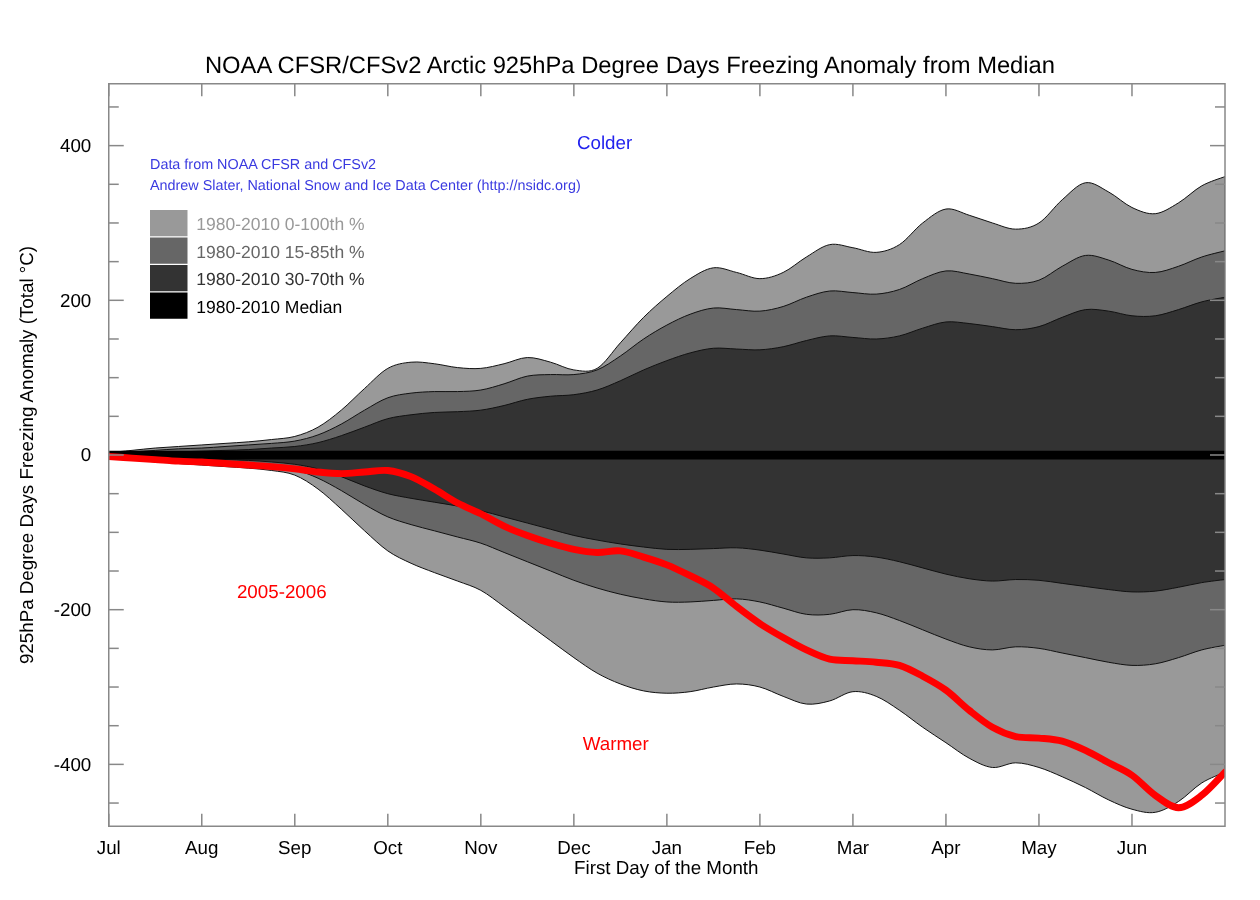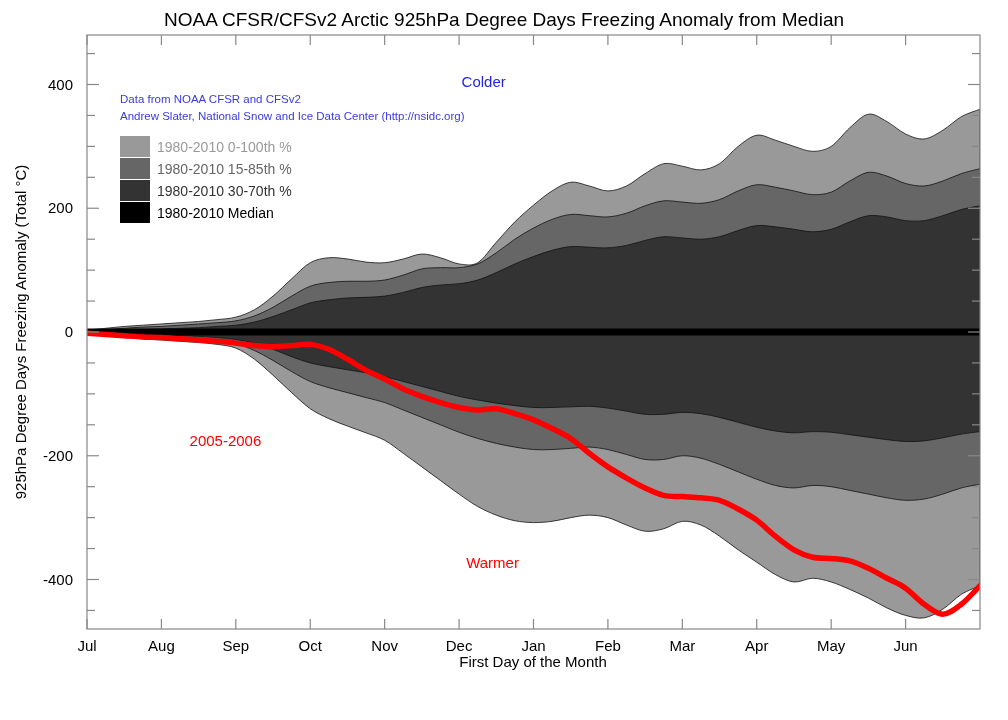--- a/index.html
+++ b/index.html
@@ -1,17 +1,17 @@
 <!DOCTYPE html>
 <html><head>
 <meta charset="utf-8">
 <style>
   html,body{margin:0;padding:0;background:#ffffff;}
   body{width:1008px;height:720px;position:relative;font-family:"Liberation Sans",sans-serif;overflow:hidden;}
-  #root{position:absolute;inset:0;}
+  #root{position:absolute;inset:0;margin-top:32px;}
   svg{display:block;}
   .ttl{font-size:19px;fill:#000;}
   .axlbl{font-size:15px;fill:#000;}
   .tick{font-size:15px;fill:#000;}
   .credit{font-size:11.5px;fill:#3a3ae0;}
   .anno-blue{font-size:15px;fill:#2222ee;}
   .anno-red{font-size:15px;fill:#ff0000;}
   .leg{font-size:14px;}
 </style>
 </head>

